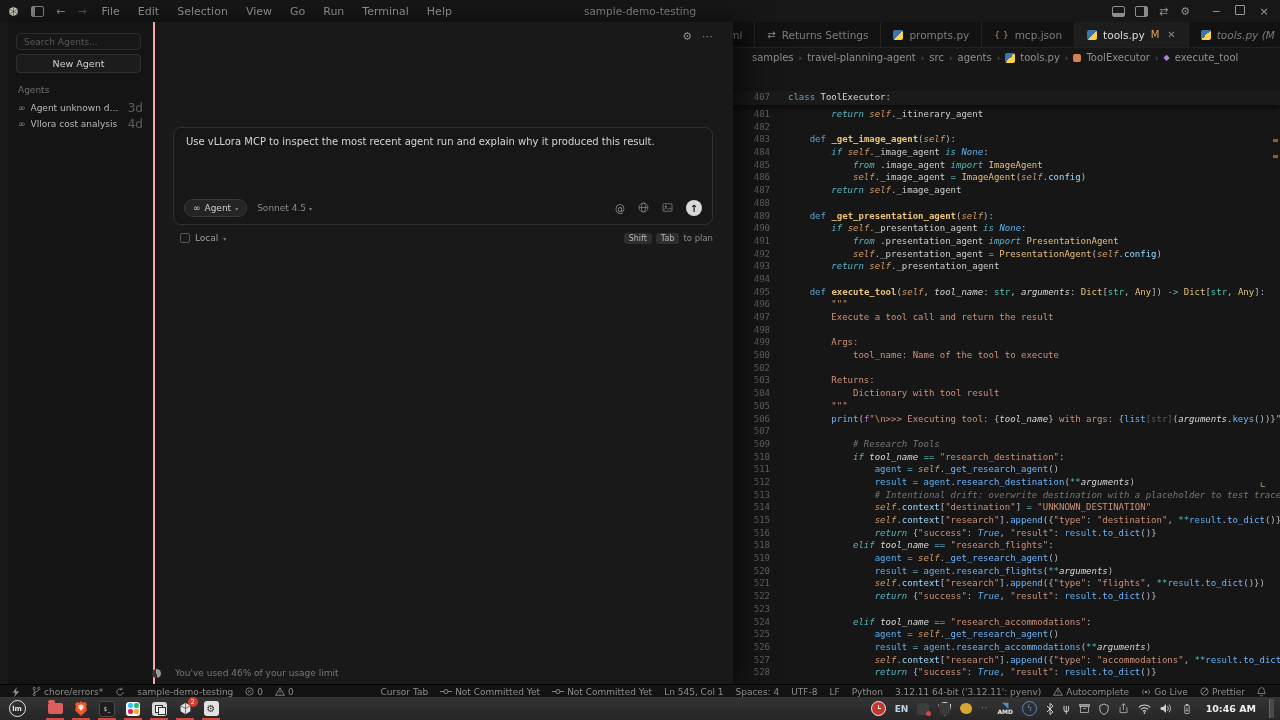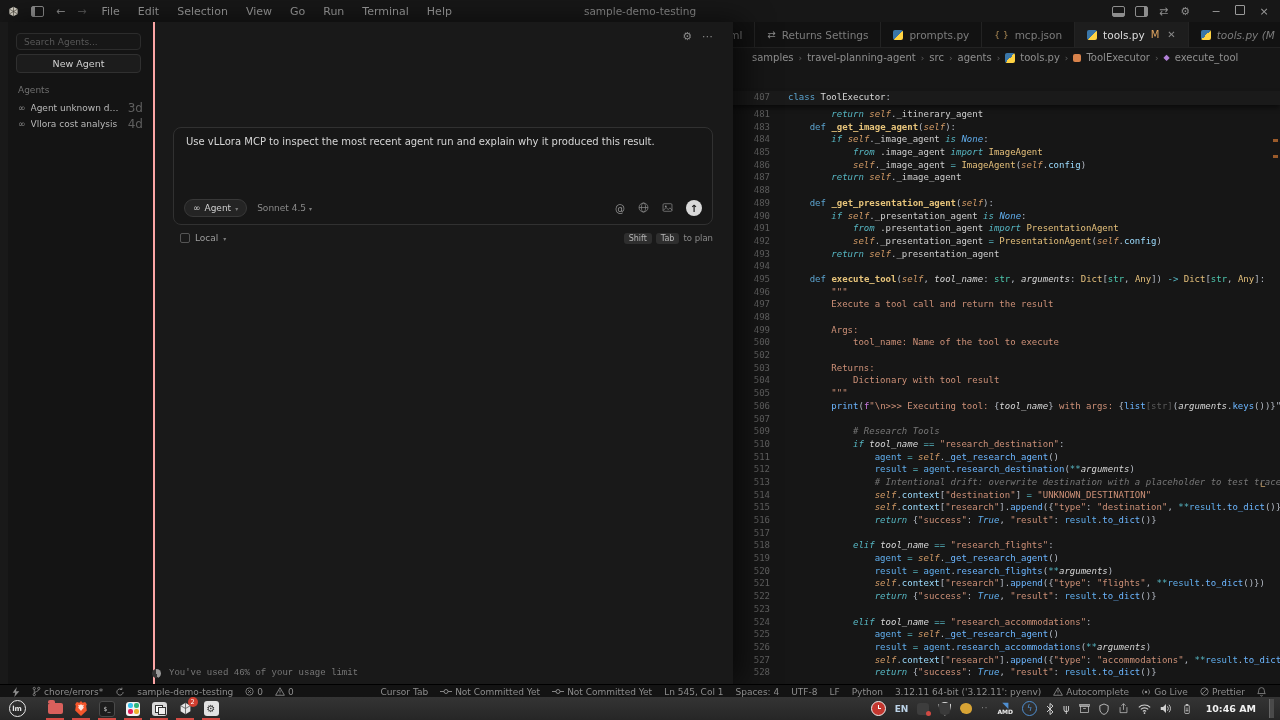--- a/index.html
+++ b/index.html
@@ -84,21 +84,21 @@
   #agent-pill{display:flex;align-items:center;gap:4px;background:#242424;border:1px solid #383838;border-radius:9px;
     height:16px;padding:0 8px;color:#cfcfcf;font-size:9px;}
   .chev{color:#7a7a7a;font-size:6px;}
   #model-sel{color:#8a8a8a;font-size:9px;display:flex;align-items:center;gap:3px;}
   #comp-right{margin-left:auto;display:flex;align-items:center;gap:13px;color:#909090;font-size:10px;}
   #send-btn{width:16px;height:16px;border-radius:50%;background:#d9d9d9;color:#151515;display:flex;align-items:center;justify-content:center;font-size:10px;font-weight:bold;}
   #local-row{position:absolute;left:180px;top:209px;right:20px;height:14px;display:flex;align-items:center;gap:5px;color:#9f9f9f;font-size:9px;}
   .cbox{display:inline-block;width:8px;height:8px;border:1px solid #555;border-radius:2px;}
   #plan-hint{margin-left:auto;display:flex;align-items:center;gap:4px;color:#8a8a8a;font-size:8.5px;}
   .kbd{background:#2e2e2e;border-radius:3px;padding:1px 5px;color:#b5b5b5;font-size:8px;}
-  #usage{position:absolute;left:152px;bottom:6px;display:flex;align-items:center;gap:8px;color:#787878;font-size:9px;font-family:Liberation Mono, monospace;}
+  #usage{position:absolute;left:152px;bottom:6px;display:flex;align-items:center;gap:14px;color:#787878;font-size:9px;}
   .gauge{width:9px;height:9px;border-radius:50%;background:conic-gradient(#999 0 46%,#333 46% 100%);}
   
   #statusbar{left:0;top:684px;width:1280px;height:13px;background:#131313;border-top:1px solid #000;
     display:flex;align-items:center;font-size:9px;color:#8d8d8d;z-index:8;}
   .st-item{display:flex;align-items:center;gap:3px;padding:0 6px;white-space:nowrap;}
   .st-item svg{display:block;}
   #st-right{margin-left:auto;display:flex;align-items:center;}
   
   #taskbar{left:0;top:697px;width:1280px;height:23px;background:linear-gradient(#343434,#262626);display:flex;align-items:center;z-index:9;}
   .tk-app{position:relative;width:26px;height:23px;display:flex;align-items:center;justify-content:center;}
@@ -221,20 +221,21 @@
         <span class="sep">›</span>
         <span class="bc-ico-method">◆</span>
         <span>execute_tool</span>
       </div>
     <div id="codewrap">
       <div id="sticky">
           <div class="cl"><span class="gut">407</span><span class="src"><span class="tk-kw">class </span><span class="tk-clsname">ToolExecutor</span><span class="tk-pun">:</span></span></div>
         </div>
       <div id="codelines">
           <div class="cl"><span class="gut">481</span><span class="src"><span class="tk-ws">        </span><span class="tk-kwi">return </span><span class="tk-selfi">self</span><span class="tk-pun">.</span><span class="tk-var">_itinerary_agent</span></span></div>
+          <div class="cl"><span class="gut">482</span><span class="src"></span></div>
           <div class="cl"><span class="gut">483</span><span class="src"><span class="tk-ws">    </span><span class="tk-kw">def </span><span class="tk-fn">_get_image_agent</span><span class="tk-pun">(</span><span class="tk-selfi">self</span><span class="tk-pun">):</span></span></div>
           <div class="cl"><span class="gut">484</span><span class="src"><span class="tk-ws">        </span><span class="tk-kwi">if </span><span class="tk-selfi">self</span><span class="tk-pun">.</span><span class="tk-var">_image_agent</span><span class="tk-kwi"> is </span><span class="tk-kw2">None</span><span class="tk-pun">:</span></span></div>
           <div class="cl"><span class="gut">485</span><span class="src"><span class="tk-ws">            </span><span class="tk-kwi">from </span><span class="tk-var">.image_agent </span><span class="tk-kwi">import </span><span class="tk-cls">ImageAgent</span></span></div>
           <div class="cl"><span class="gut">486</span><span class="src"><span class="tk-ws">            </span><span class="tk-selfi">self</span><span class="tk-pun">.</span><span class="tk-var">_image_agent</span><span class="tk-op"> = </span><span class="tk-cls">ImageAgent</span><span class="tk-pun">(</span><span class="tk-selfi">self</span><span class="tk-pun">.</span><span class="tk-prop">config</span><span class="tk-pun">)</span></span></div>
           <div class="cl"><span class="gut">487</span><span class="src"><span class="tk-ws">        </span><span class="tk-kwi">return </span><span class="tk-selfi">self</span><span class="tk-pun">.</span><span class="tk-var">_image_agent</span></span></div>
           <div class="cl"><span class="gut">488</span><span class="src"></span></div>
           <div class="cl"><span class="gut">489</span><span class="src"><span class="tk-ws">    </span><span class="tk-kw">def </span><span class="tk-fn">_get_presentation_agent</span><span class="tk-pun">(</span><span class="tk-selfi">self</span><span class="tk-pun">):</span></span></div>
           <div class="cl"><span class="gut">490</span><span class="src"><span class="tk-ws">        </span><span class="tk-kwi">if </span><span class="tk-selfi">self</span><span class="tk-pun">.</span><span class="tk-var">_presentation_agent</span><span class="tk-kwi"> is </span><span class="tk-kw2">None</span><span class="tk-pun">:</span></span></div>
           <div class="cl"><span class="gut">491</span><span class="src"><span class="tk-ws">            </span><span class="tk-kwi">from </span><span class="tk-var">.presentation_agent </span><span class="tk-kwi">import </span><span class="tk-cls">PresentationAgent</span></span></div>
           <div class="cl"><span class="gut">492</span><span class="src"><span class="tk-ws">            </span><span class="tk-selfi">self</span><span class="tk-pun">.</span><span class="tk-var">_presentation_agent</span><span class="tk-op"> = </span><span class="tk-cls">PresentationAgent</span><span class="tk-pun">(</span><span class="tk-selfi">self</span><span class="tk-pun">.</span><span class="tk-prop">config</span><span class="tk-pun">)</span></span></div>
@@ -253,21 +254,20 @@
           <div class="cl"><span class="gut">506</span><span class="src"><span class="tk-ws">        </span><span class="tk-call">print</span><span class="tk-pun">(</span><span class="tk-strp">f</span><span class="tk-str">"\n&gt;&gt;&gt; Executing tool: </span><span class="tk-pun">{</span><span class="tk-parami">tool_name</span><span class="tk-pun">}</span><span class="tk-str"> with args: </span><span class="tk-pun">{</span><span class="tk-call">list</span><span class="tk-hint">[str]</span><span class="tk-pun">(</span><span class="tk-parami">arguments</span><span class="tk-pun">.</span><span class="tk-call">keys</span><span class="tk-pun">())}"</span></span></div>
           <div class="cl"><span class="gut">507</span><span class="src"></span></div>
           <div class="cl"><span class="gut">509</span><span class="src"><span class="tk-ws">            </span><span class="tk-com"># Research Tools</span></span></div>
           <div class="cl"><span class="gut">510</span><span class="src"><span class="tk-ws">            </span><span class="tk-kwi">if </span><span class="tk-parami">tool_name</span><span class="tk-op"> == </span><span class="tk-str">"research_destination"</span><span class="tk-pun">:</span></span></div>
           <div class="cl"><span class="gut">511</span><span class="src"><span class="tk-ws">                </span><span class="tk-var2">agent</span><span class="tk-op"> = </span><span class="tk-selfi">self</span><span class="tk-pun">.</span><span class="tk-call">_get_research_agent</span><span class="tk-pun">()</span></span></div>
           <div class="cl"><span class="gut">512</span><span class="src"><span class="tk-ws">                </span><span class="tk-var2">result</span><span class="tk-op"> = </span><span class="tk-var2">agent</span><span class="tk-pun">.</span><span class="tk-call">research_destination</span><span class="tk-pun">(</span><span class="tk-op">**</span><span class="tk-parami">arguments</span><span class="tk-pun">)</span></span></div>
           <div class="cl"><span class="gut">513</span><span class="src"><span class="tk-ws">                </span><span class="tk-com"># Intentional drift: overwrite destination with a placeholder to test traceability</span></span></div>
           <div class="cl"><span class="gut">514</span><span class="src"><span class="tk-ws">                </span><span class="tk-selfi">self</span><span class="tk-pun">.</span><span class="tk-prop">context</span><span class="tk-pun">[</span><span class="tk-str">"destination"</span><span class="tk-pun">]</span><span class="tk-op"> = </span><span class="tk-str">"UNKNOWN_DESTINATION"</span></span></div>
           <div class="cl"><span class="gut">515</span><span class="src"><span class="tk-ws">                </span><span class="tk-selfi">self</span><span class="tk-pun">.</span><span class="tk-prop">context</span><span class="tk-pun">[</span><span class="tk-str">"research"</span><span class="tk-pun">].</span><span class="tk-call">append</span><span class="tk-pun">({</span><span class="tk-str">"type"</span><span class="tk-pun">: </span><span class="tk-str">"destination"</span><span class="tk-pun">, </span><span class="tk-op">**</span><span class="tk-var2">result</span><span class="tk-pun">.</span><span class="tk-call">to_dict</span><span class="tk-pun">()})</span></span></div>
           <div class="cl"><span class="gut">516</span><span class="src"><span class="tk-ws">                </span><span class="tk-kwi">return </span><span class="tk-pun">{</span><span class="tk-str">"success"</span><span class="tk-pun">: </span><span class="tk-kw2">True</span><span class="tk-pun">, </span><span class="tk-str">"result"</span><span class="tk-pun">: </span><span class="tk-var2">result</span><span class="tk-pun">.</span><span class="tk-call">to_dict</span><span class="tk-pun">()}</span></span></div>
-          <div class="cl"><span class="gut">517</span><span class="src"></span></div>
           <div class="cl"><span class="gut">518</span><span class="src"><span class="tk-ws">            </span><span class="tk-kwi">elif </span><span class="tk-parami">tool_name</span><span class="tk-op"> == </span><span class="tk-str">"research_flights"</span><span class="tk-pun">:</span></span></div>
           <div class="cl"><span class="gut">519</span><span class="src"><span class="tk-ws">                </span><span class="tk-var2">agent</span><span class="tk-op"> = </span><span class="tk-selfi">self</span><span class="tk-pun">.</span><span class="tk-call">_get_research_agent</span><span class="tk-pun">()</span></span></div>
           <div class="cl"><span class="gut">520</span><span class="src"><span class="tk-ws">                </span><span class="tk-var2">result</span><span class="tk-op"> = </span><span class="tk-var2">agent</span><span class="tk-pun">.</span><span class="tk-call">research_flights</span><span class="tk-pun">(</span><span class="tk-op">**</span><span class="tk-parami">arguments</span><span class="tk-pun">)</span></span></div>
           <div class="cl"><span class="gut">521</span><span class="src"><span class="tk-ws">                </span><span class="tk-selfi">self</span><span class="tk-pun">.</span><span class="tk-prop">context</span><span class="tk-pun">[</span><span class="tk-str">"research"</span><span class="tk-pun">].</span><span class="tk-call">append</span><span class="tk-pun">({</span><span class="tk-str">"type"</span><span class="tk-pun">: </span><span class="tk-str">"flights"</span><span class="tk-pun">, </span><span class="tk-op">**</span><span class="tk-var2">result</span><span class="tk-pun">.</span><span class="tk-call">to_dict</span><span class="tk-pun">()})</span></span></div>
           <div class="cl"><span class="gut">522</span><span class="src"><span class="tk-ws">                </span><span class="tk-kwi">return </span><span class="tk-pun">{</span><span class="tk-str">"success"</span><span class="tk-pun">: </span><span class="tk-kw2">True</span><span class="tk-pun">, </span><span class="tk-str">"result"</span><span class="tk-pun">: </span><span class="tk-var2">result</span><span class="tk-pun">.</span><span class="tk-call">to_dict</span><span class="tk-pun">()}</span></span></div>
           <div class="cl"><span class="gut">523</span><span class="src"></span></div>
           <div class="cl"><span class="gut">524</span><span class="src"><span class="tk-ws">            </span><span class="tk-kwi">elif </span><span class="tk-parami">tool_name</span><span class="tk-op"> == </span><span class="tk-str">"research_accommodations"</span><span class="tk-pun">:</span></span></div>
           <div class="cl"><span class="gut">525</span><span class="src"><span class="tk-ws">                </span><span class="tk-var2">agent</span><span class="tk-op"> = </span><span class="tk-selfi">self</span><span class="tk-pun">.</span><span class="tk-call">_get_research_agent</span><span class="tk-pun">()</span></span></div>
           <div class="cl"><span class="gut">526</span><span class="src"><span class="tk-ws">                </span><span class="tk-var2">result</span><span class="tk-op"> = </span><span class="tk-var2">agent</span><span class="tk-pun">.</span><span class="tk-call">research_accommodations</span><span class="tk-pun">(</span><span class="tk-op">**</span><span class="tk-parami">arguments</span><span class="tk-pun">)</span></span></div>
           <div class="cl"><span class="gut">527</span><span class="src"><span class="tk-ws">                </span><span class="tk-selfi">self</span><span class="tk-pun">.</span><span class="tk-prop">context</span><span class="tk-pun">[</span><span class="tk-str">"research"</span><span class="tk-pun">].</span><span class="tk-call">append</span><span class="tk-pun">({</span><span class="tk-str">"type"</span><span class="tk-pun">: </span><span class="tk-str">"accommodations"</span><span class="tk-pun">, </span><span class="tk-op">**</span><span class="tk-var2">result</span><span class="tk-pun">.</span><span class="tk-call">to_dict</span></span></div>

